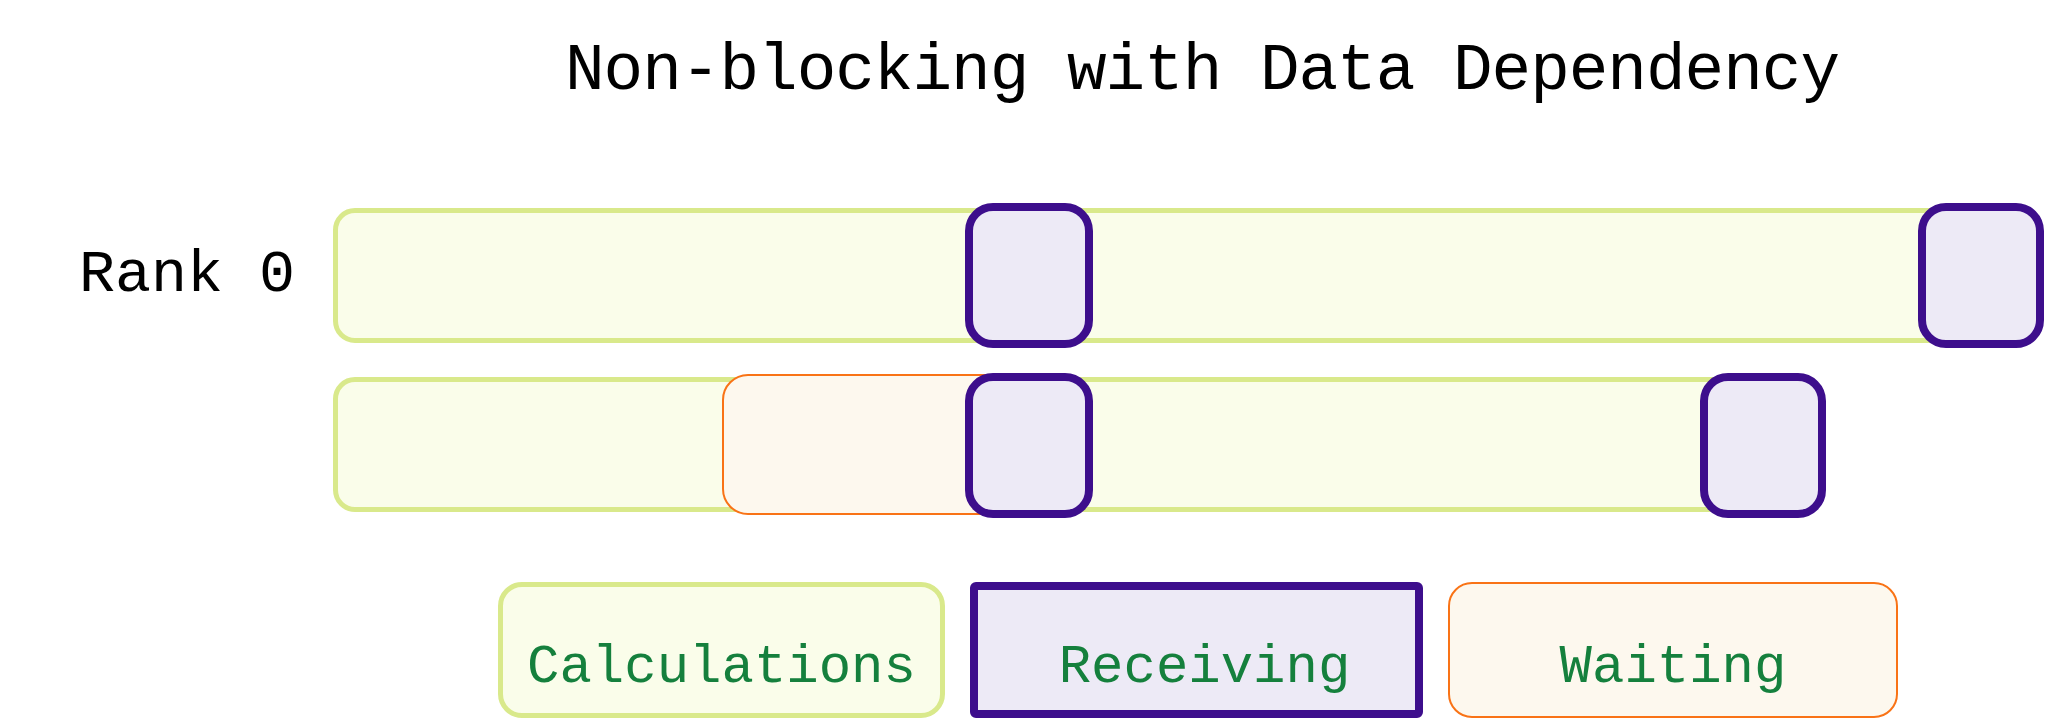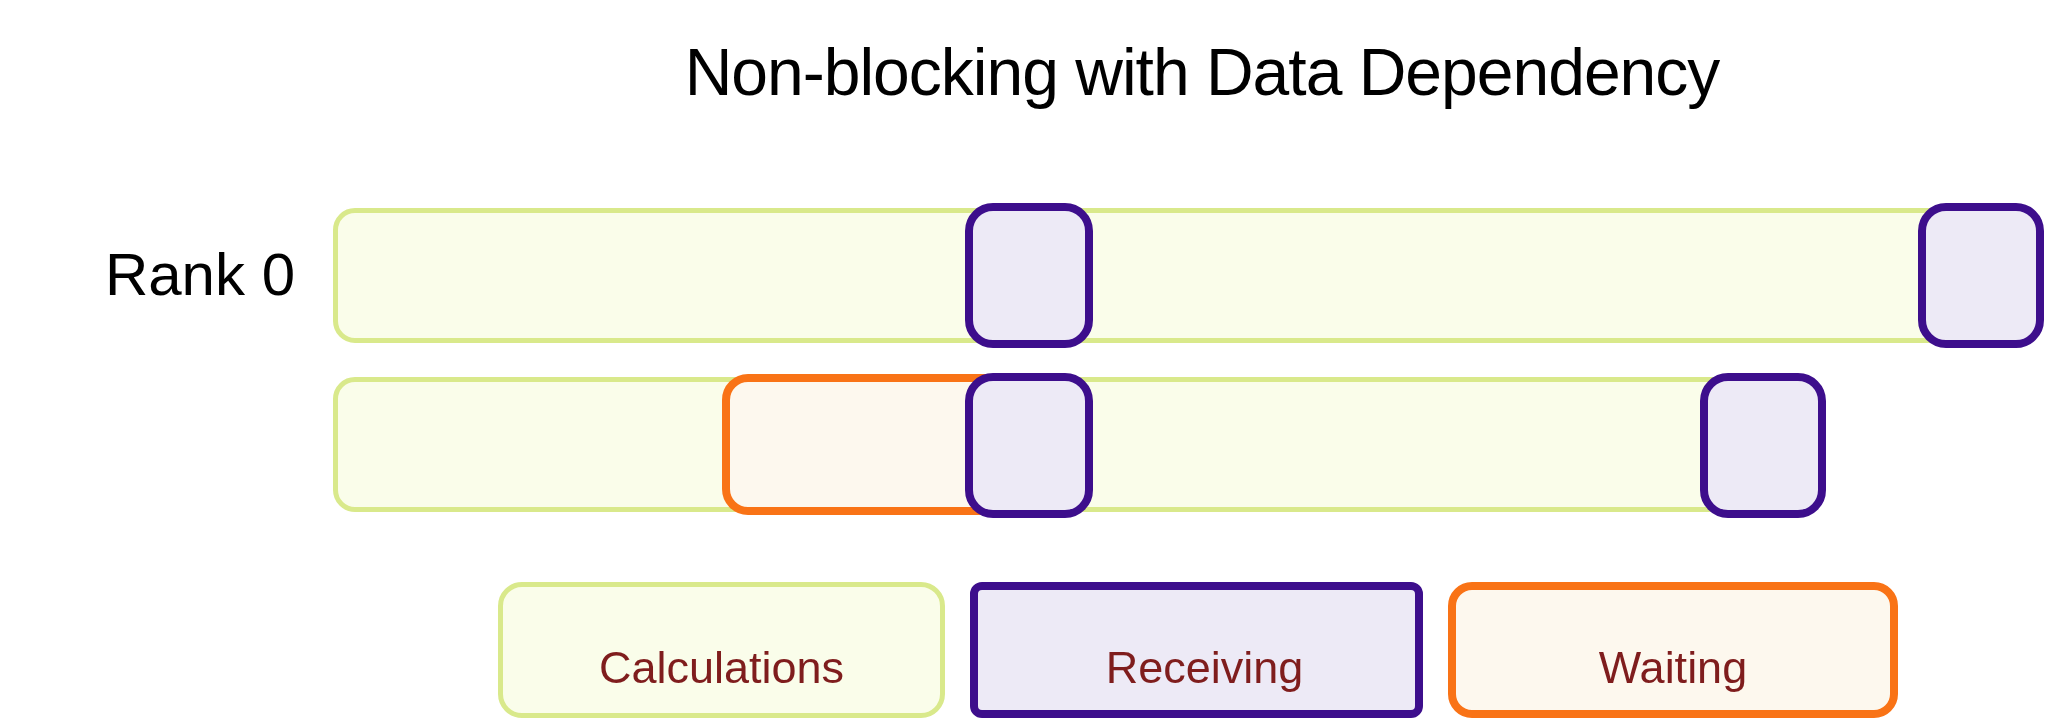--- a/index.html
+++ b/index.html
@@ -6,21 +6,21 @@
     margin: 0;
     padding: 0;
     background: #ffffff;
   }
   .canvas {
     position: relative;
     width: 2048px;
     height: 724px;
     background: #ffffff;
     overflow: hidden;
-    font-family: Liberation Sans, sans-serif;
+    font-family: Liberation Mono, monospace;
     color: #000000;
   }
   .title {
     position: absolute;
     top: 36px;
     left: 1202px;
     transform: translateX(-50%);
     font-size: 66px;
     line-height: 1.1;
     white-space: nowrap;
@@ -41,21 +41,21 @@
     position: absolute;
     box-sizing: border-box;
   }
   .calc-style {
     background: #fafdea;
     border: 5px solid #d9e98b;
     border-radius: 22px;
   }
   .wait-style {
     background: #fdf8ee;
-    border: 8px solid #f97316;
+    border: 2px solid #f97316;
     border-radius: 26px;
     text-align: right;
   }
   .recv-style {
     background: #edeaf6;
     border: 8px solid #3d0e8c;
     border-radius: 28px;
   }
   .bar  { z-index: 1; }
   .wait-block { z-index: 2; }
@@ -63,25 +63,25 @@
   .legend-box {
     top: 582px;
     height: 136px;
     display: flex;
     align-items: center;
     justify-content: center;
     z-index: 4;
   }
   .legend-box.calc-style { border-radius: 24px; }
   .legend-box.wait-style { border-radius: 24px; }
-  .legend-box.recv-style { border-radius: 12px; padding-left: 16px; }
+  .legend-box.recv-style { border-radius: 6px; padding-left: 16px; }
   .legend-label {
-    font-size: 45px;
+    font-size: 54px;
     line-height: 1;
-    color: #7f1d1d;
+    color: #15803d;
     white-space: nowrap;
     margin-top: 35px;
   }
 </style>
 </head>
 <body>
 
 <div class="canvas">
 
   <div class="title">Non-blocking with Data Dependency</div>

